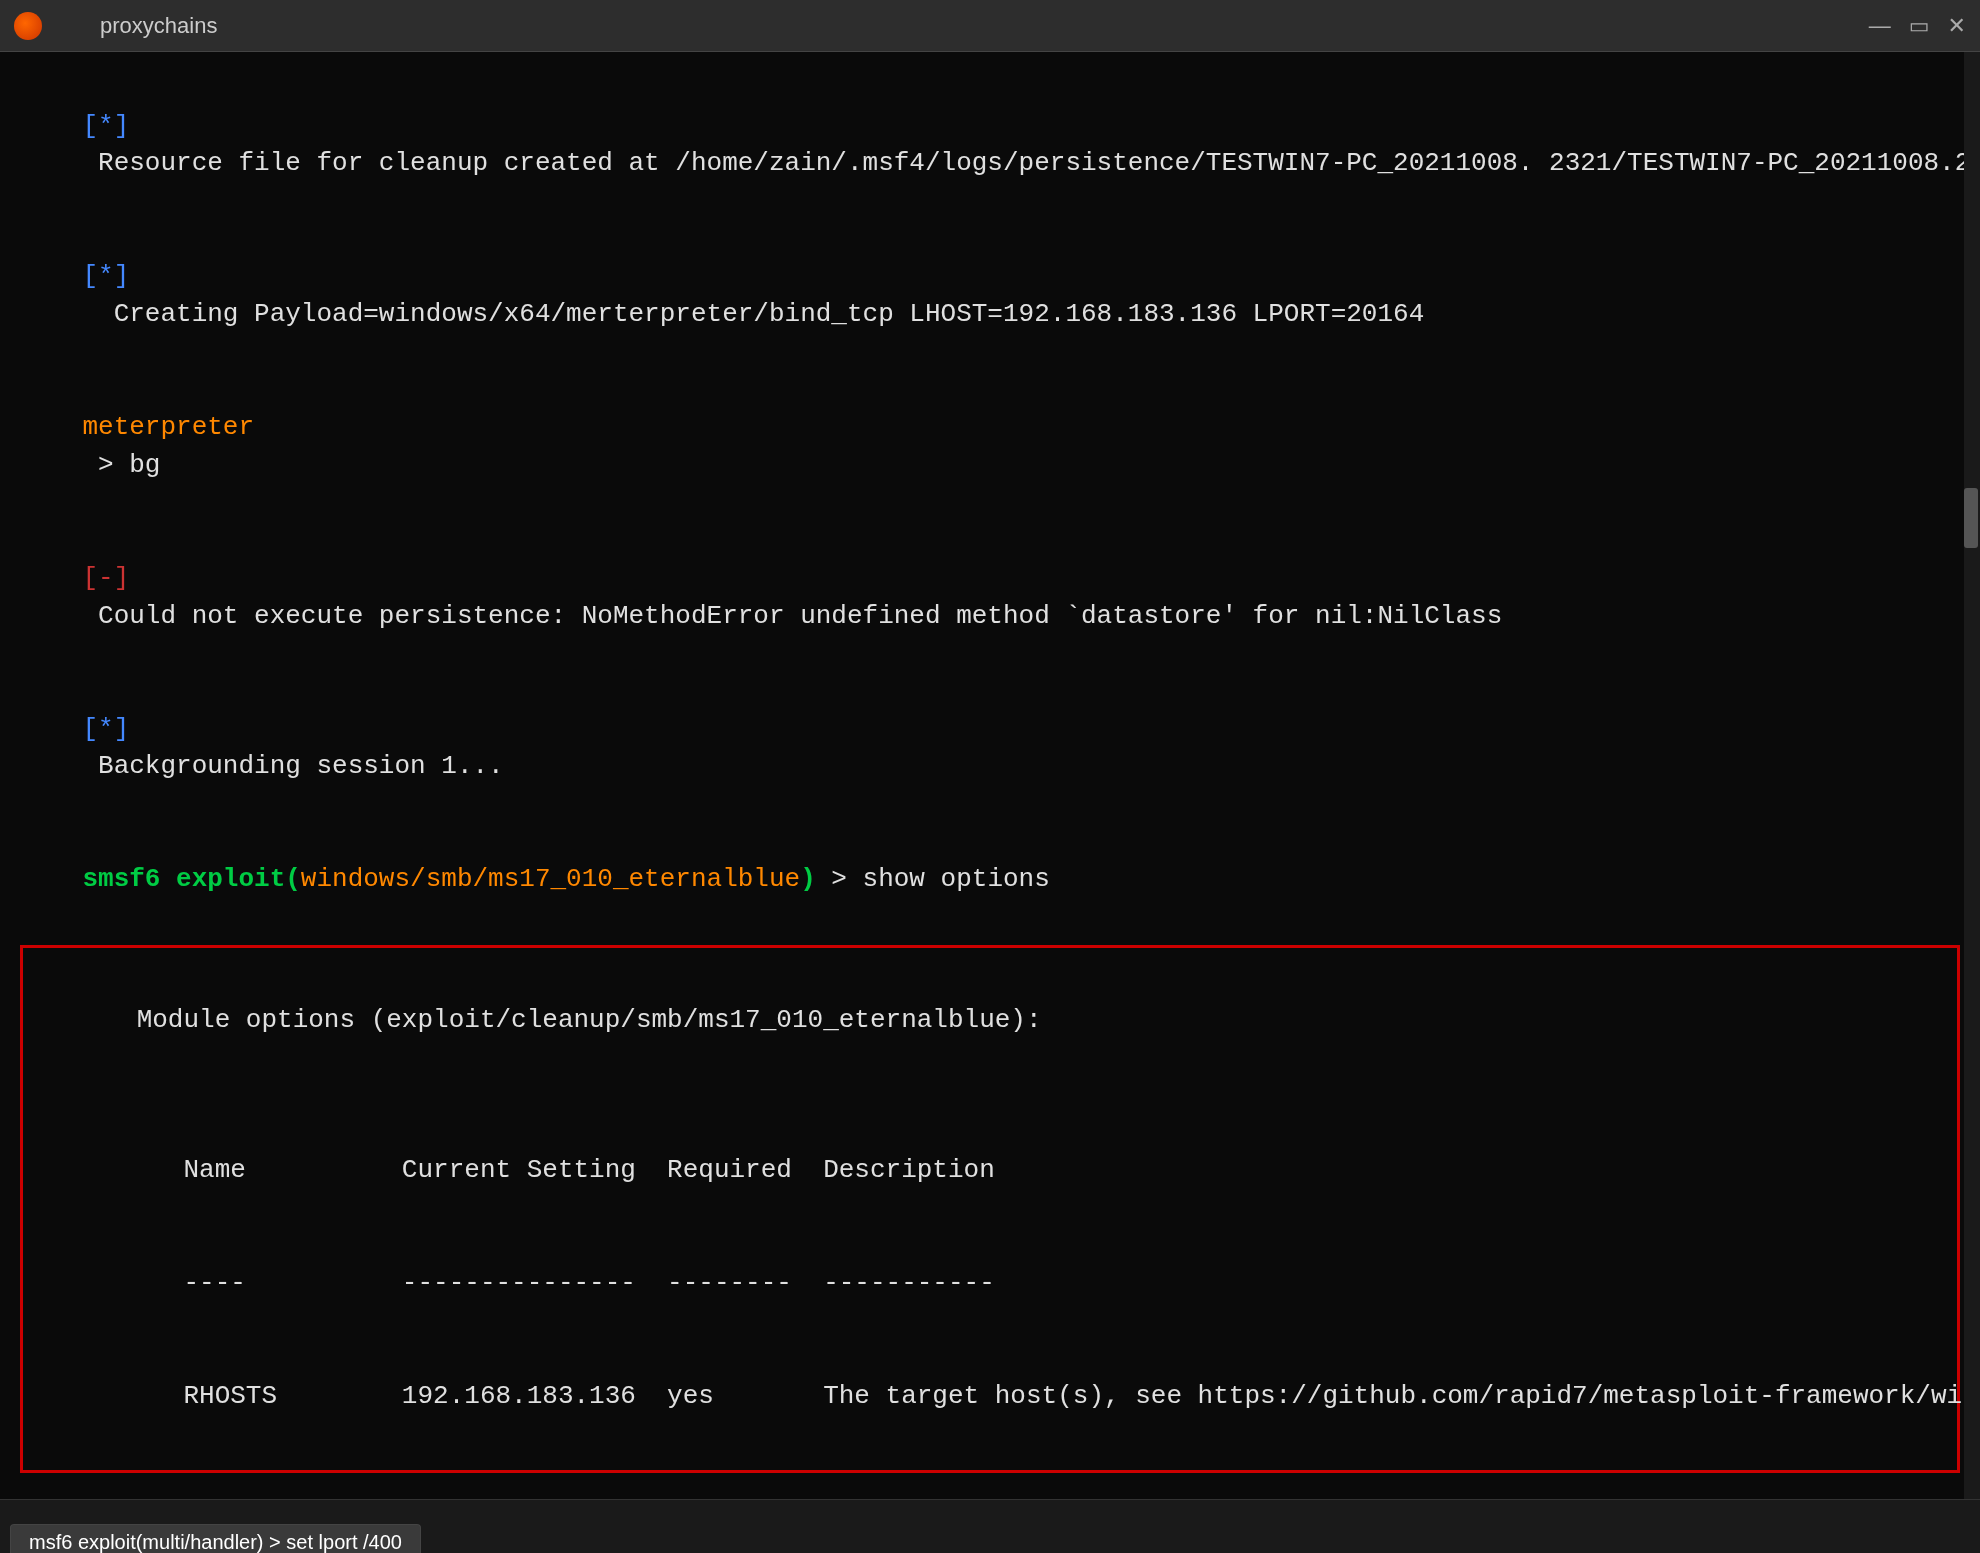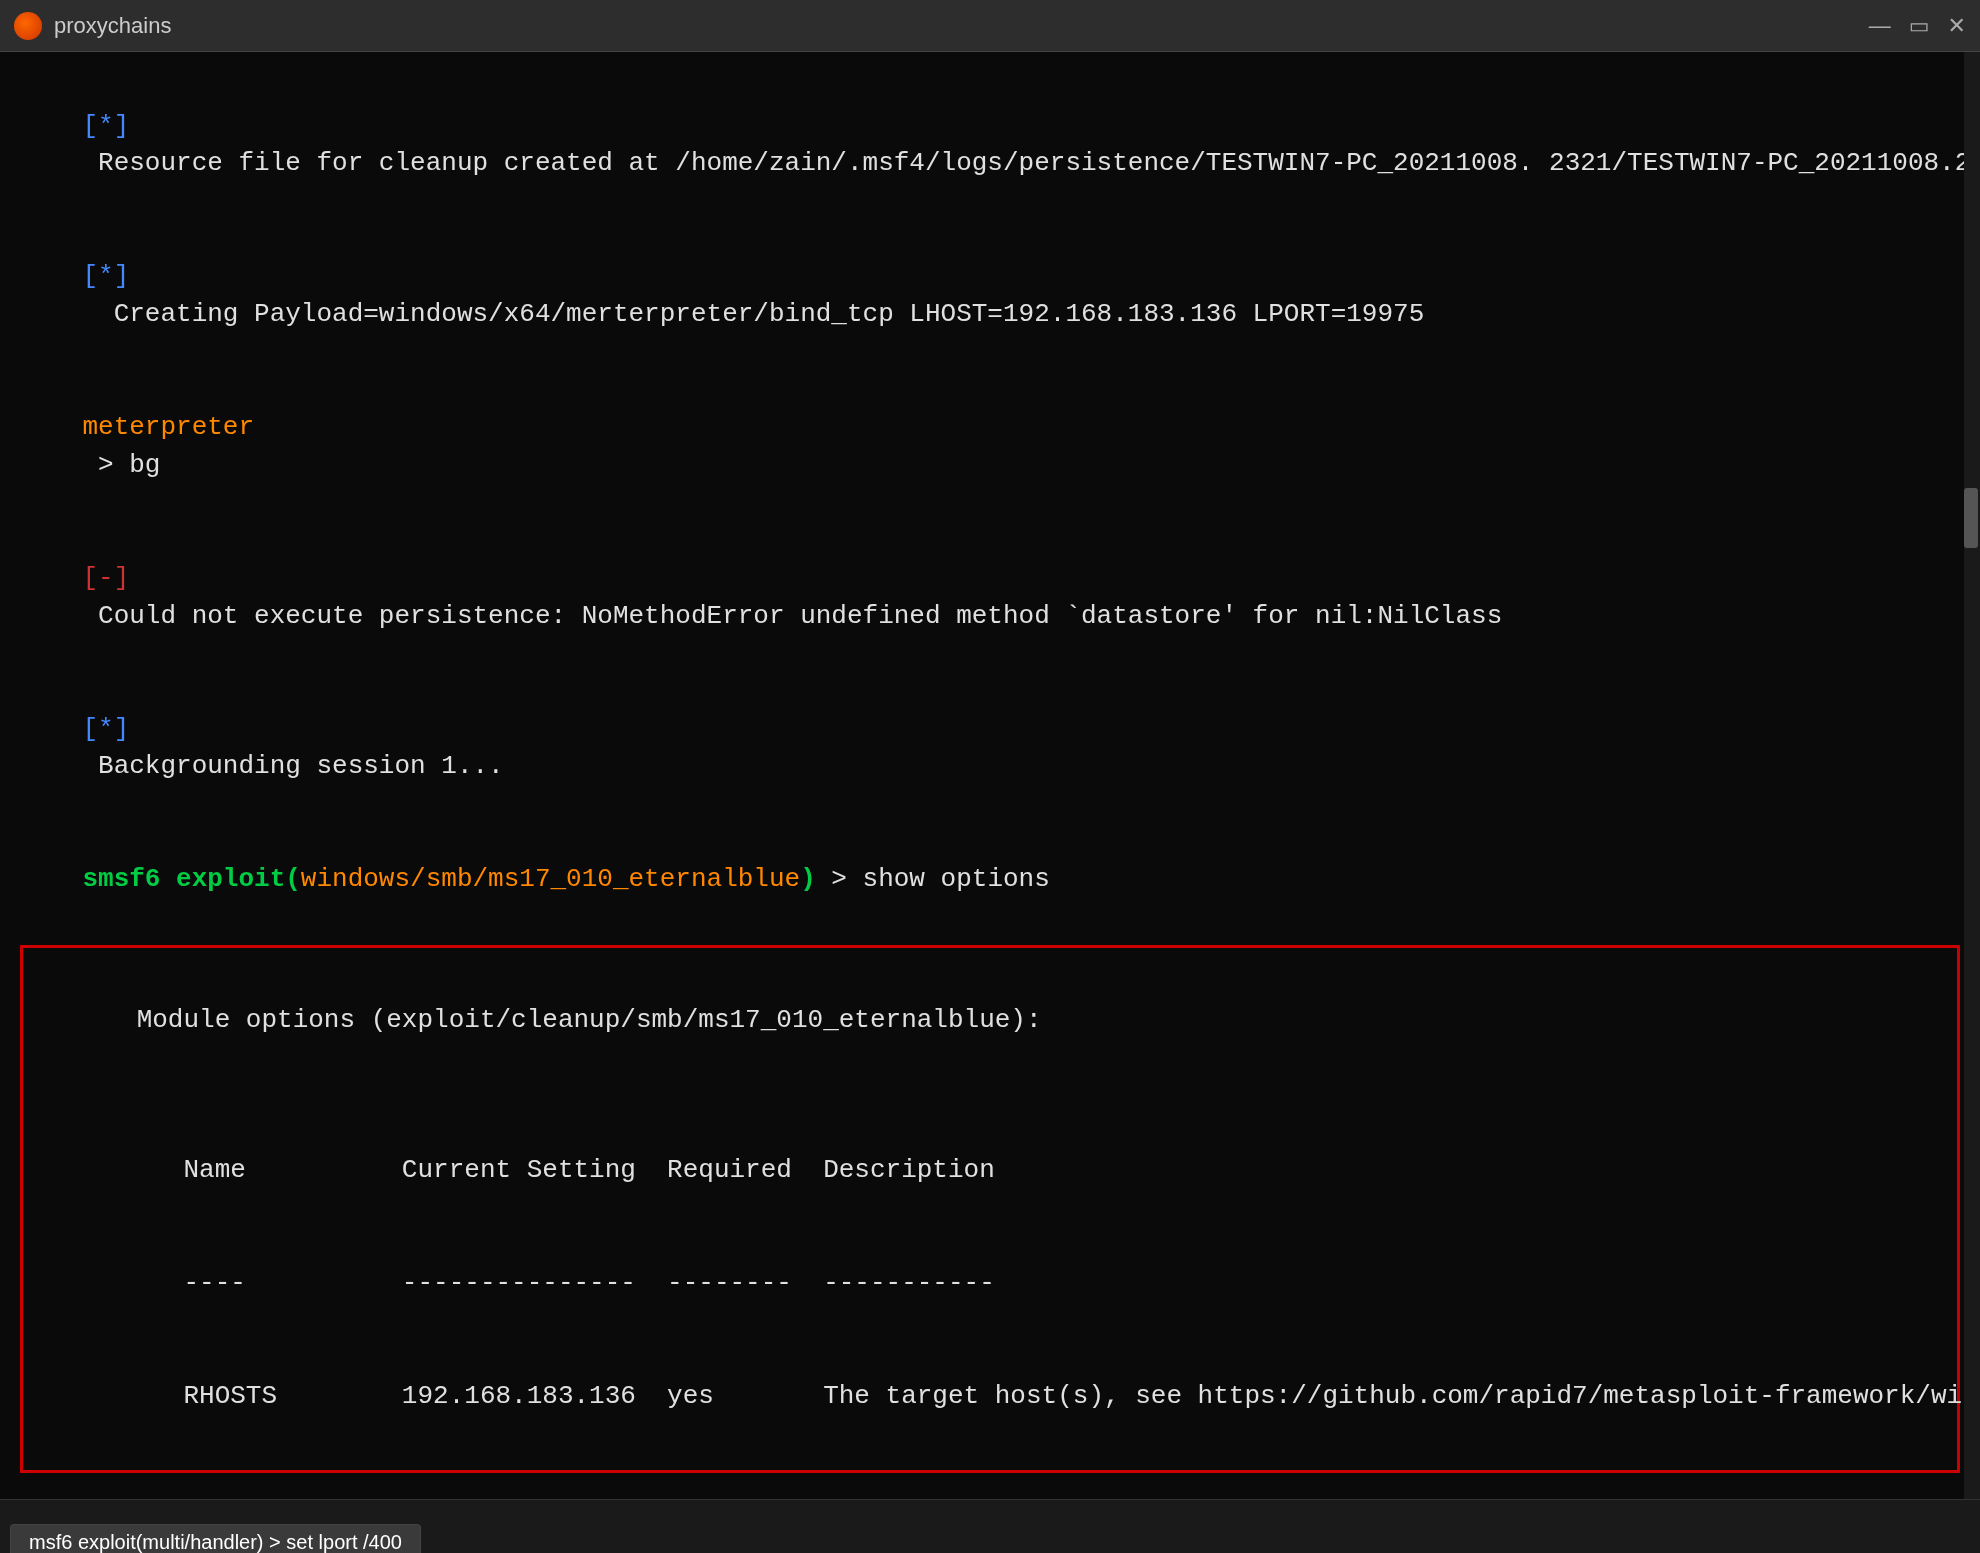--- a/index.html
+++ b/index.html
@@ -28,20 +28,21 @@
       height: 28px;
       border-radius: 50%;
       background: radial-gradient(circle at 40% 40%, #ff6600, #cc3300);
       flex-shrink: 0;
     }
     .titlebar-title {
       color: #ccc;
       font-family: sans-serif;
       font-size: 22px;
       flex: 1;
+      margin-left: 46px;
     }
     .titlebar-controls {
       display: flex;
       gap: 18px;
     }
     .titlebar-btn {
       color: #aaa;
       font-size: 22px;
       cursor: pointer;
       font-family: sans-serif;
@@ -131,21 +132,21 @@
 </div>
 
 <div class="terminal">
 
   <div class="line">
     <span class="bracket-blue">[*]</span>
     <span class="bright"> Resource file for cleanup created at /home/zain/.msf4/logs/persistence/TESTWIN7-PC_20211008. 2321/TESTWIN7-PC_20211008.2321.rc</span>
   </div>
   <div class="line">
     <span class="bracket-blue">[*]</span>
-    <span class="bright">  Creating Payload=windows/x64/merterpreter/bind_tcp LHOST=192.168.183.136 LPORT=19975</span>
+    <span class="bright">  Creating Payload=windows/x64/merterpreter/bind_tcp LHOST=192.168.183.136 LPORT=20164</span>
   </div>
   <div class="line">
     <span class="orange">meterpreter</span>
     <span class="bright"> &gt; bg</span>
   </div>
   <div class="line">
     <span class="dash-red">[-]</span>
     <span class="bright"> Could not execute persistence: NoMethodError undefined method `datastore' for nil:NilClass</span>
   </div>
   <div class="line">

